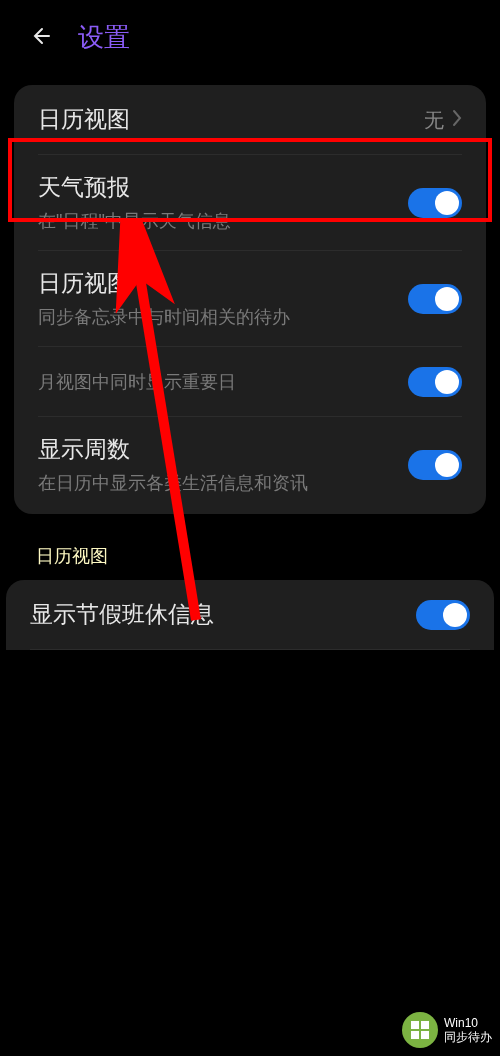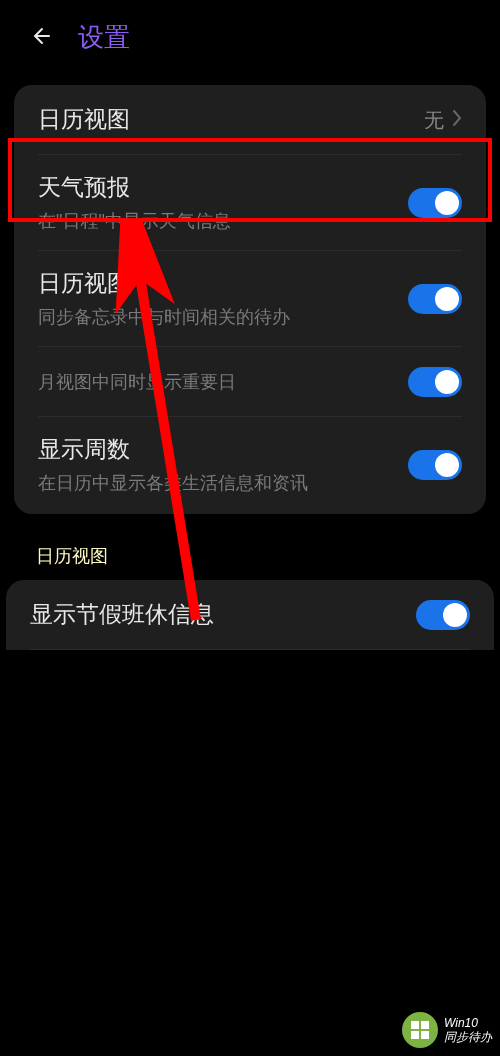--- a/index.html
+++ b/index.html
@@ -127,21 +127,20 @@
       width: 36px;
       height: 36px;
       position: relative;
     }
     .wm-text {
       font-size: 12px;
       color: #fff;
       line-height: 1.2;
       text-align: left;
       font-weight: 500;
-      font-style: italic;
     }
     .partial-section {
       background: #1f1f1f;
       border-radius: 18px 18px 0 0;
       margin: 0 6px;
       overflow: hidden;
     }
   </style>
 </head>
 <body>

